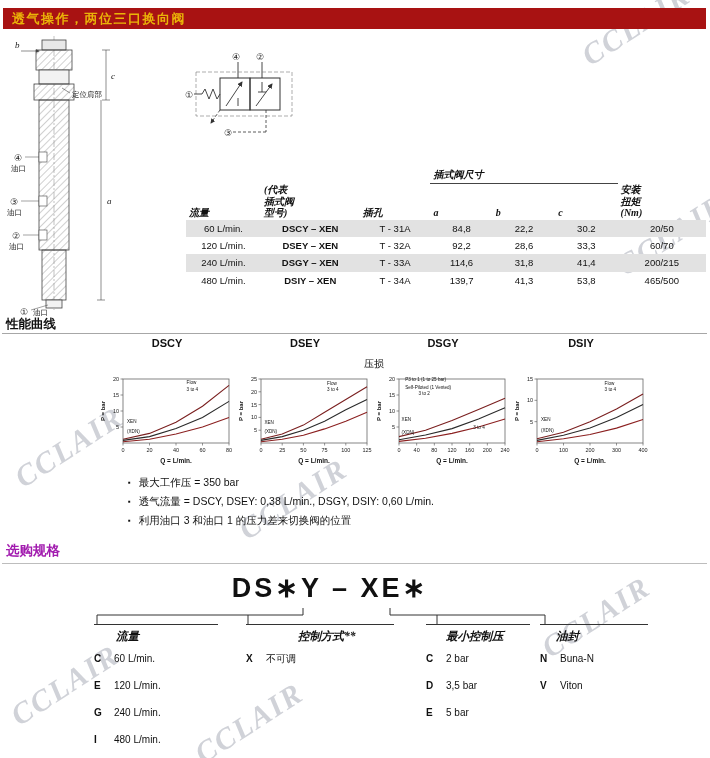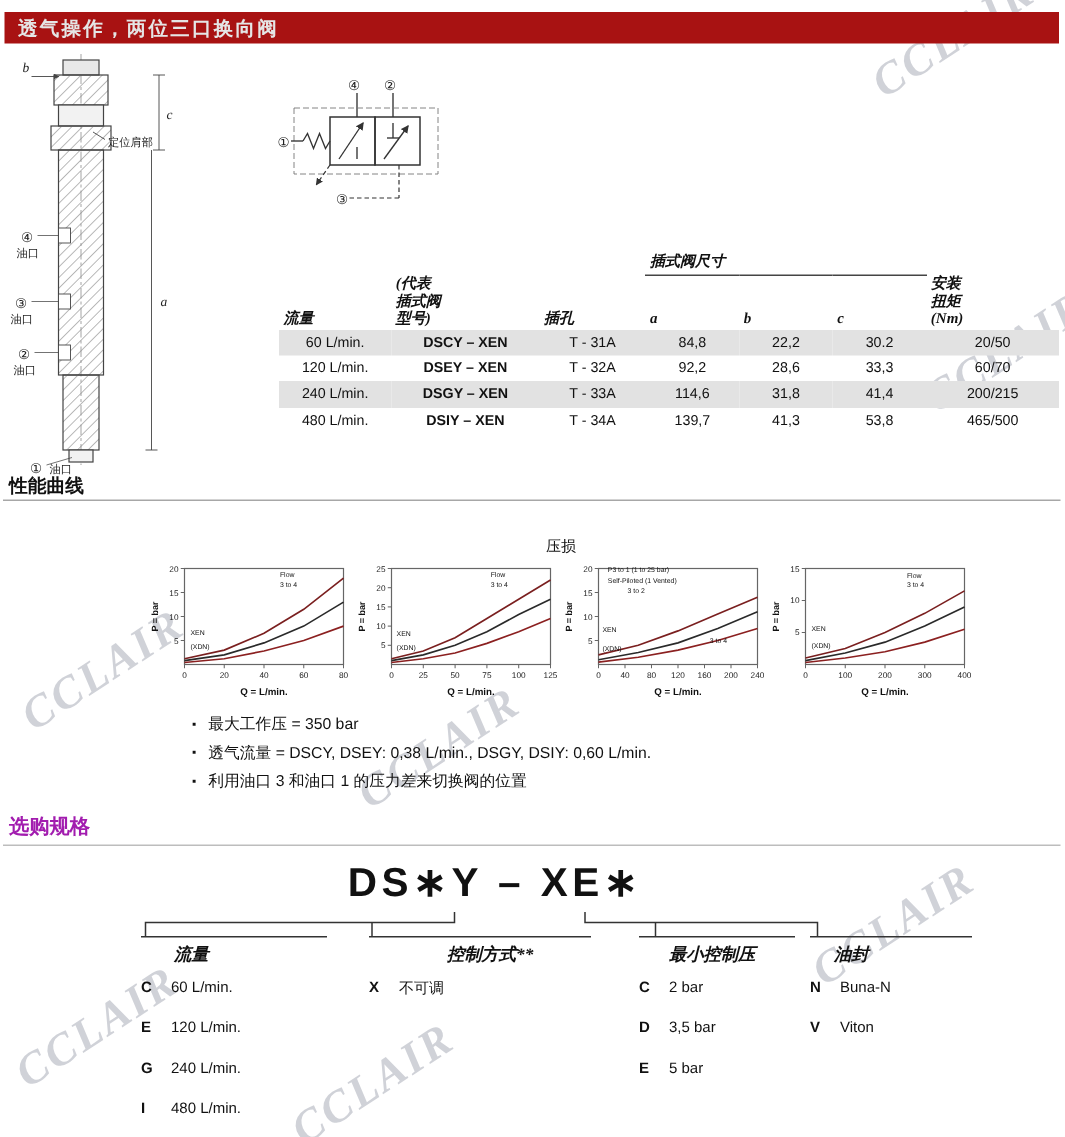--- a/index.html
+++ b/index.html
@@ -3,21 +3,21 @@
 <meta charset="utf-8">
 <style>
   *{margin:0;padding:0;box-sizing:border-box}
   html,body{background:#fff}
   body{font-family:"Liberation Sans",sans-serif;color:#111}
   .page{position:relative;width:710px;height:758px;background:#fff;overflow:hidden}
 
   .watermark{position:absolute;font-family:"Liberation Serif",serif;font-style:italic;font-weight:bold;
     font-size:30px;letter-spacing:2px;color:rgba(150,156,168,.45);transform:rotate(-33deg);white-space:nowrap;pointer-events:none}
 
-  .title-bar{position:absolute;top:8px;left:3px;right:4px;height:21px;background:#a81212;color:#e5e5e5;
+  .title-bar{position:absolute;top:8px;left:3px;right:4px;height:21px;background:#a81212;color:#eab308;
     font-weight:bold;font-size:13px;line-height:21px;padding-left:9px;letter-spacing:1.5px}
 
   .valve-svg{position:absolute;left:6px;top:34px}
   .schematic-svg{position:absolute;left:182px;top:48px}
   .dim-label{font-style:italic;font-size:9px;font-family:"Liberation Serif",serif;fill:#222}
   .shoulder{font-size:7.5px;fill:#222}
   .port-num{font-size:9px;fill:#222}
   .port-word{font-size:7.5px;fill:#222}
   .snum{font-size:9px;fill:#222}
 
@@ -207,20 +207,26 @@
           <td>139,7</td>
           <td>41,3</td>
           <td>53,8</td>
           <td>465/500</td>
         </tr>
       </tbody>
   </table>
 
   <div class="perf-heading">性能曲线</div>
   <div class="rule rule-perf"></div>
+  <div class="chart-titles">
+      <div class="chart-title">DSCY</div>
+      <div class="chart-title">DSEY</div>
+      <div class="chart-title">DSGY</div>
+      <div class="chart-title">DSIY</div>
+    </div>
   <div class="pressure-label">压损</div>
   <div class="charts-row">
       <div class="chart-panel"><svg width="138" height="94">
           <rect x="25" y="7" width="106" height="64" fill="#fff" stroke="#666" stroke-width="0.8"></rect>
           <line x1="25" y1="71" x2="25" y2="73.5" stroke="#666" stroke-width="0.7"></line>
           <text x="25" y="80" font-size="5.5" text-anchor="middle" fill="#222">0</text>
           <line x1="51.5" y1="71" x2="51.5" y2="73.5" stroke="#666" stroke-width="0.7"></line>
           <text x="51.5" y="80" font-size="5.5" text-anchor="middle" fill="#222">20</text>
           <line x1="78" y1="71" x2="78" y2="73.5" stroke="#666" stroke-width="0.7"></line>
           <text x="78" y="80" font-size="5.5" text-anchor="middle" fill="#222">40</text>

